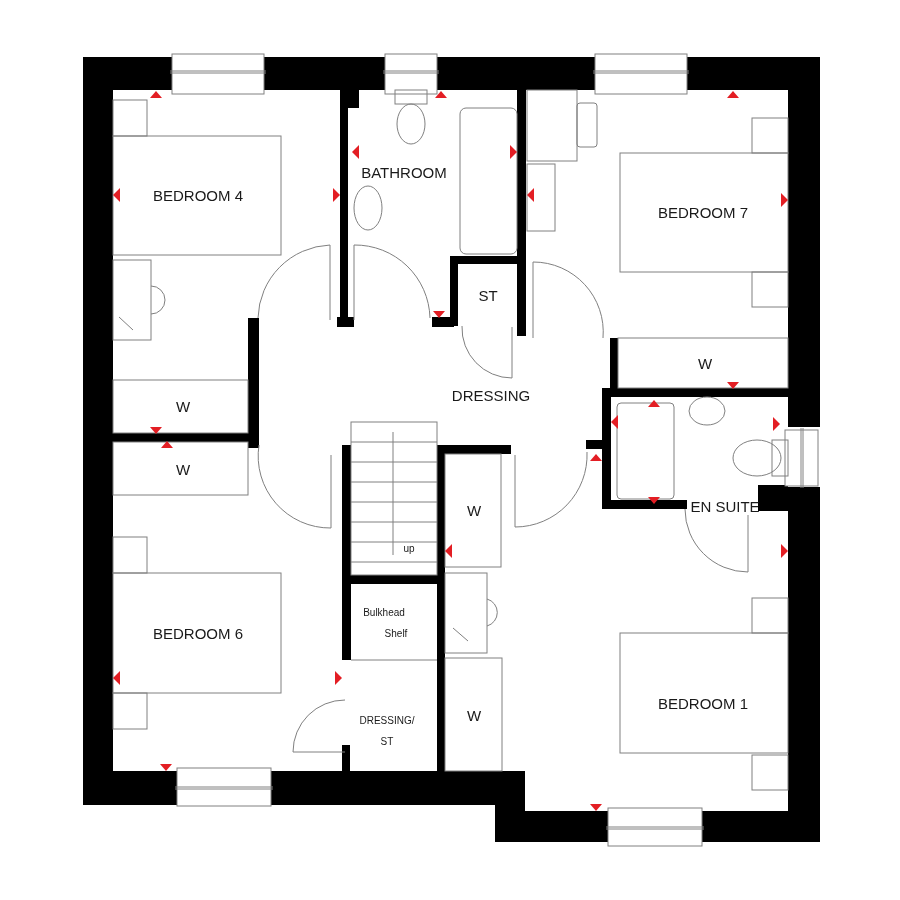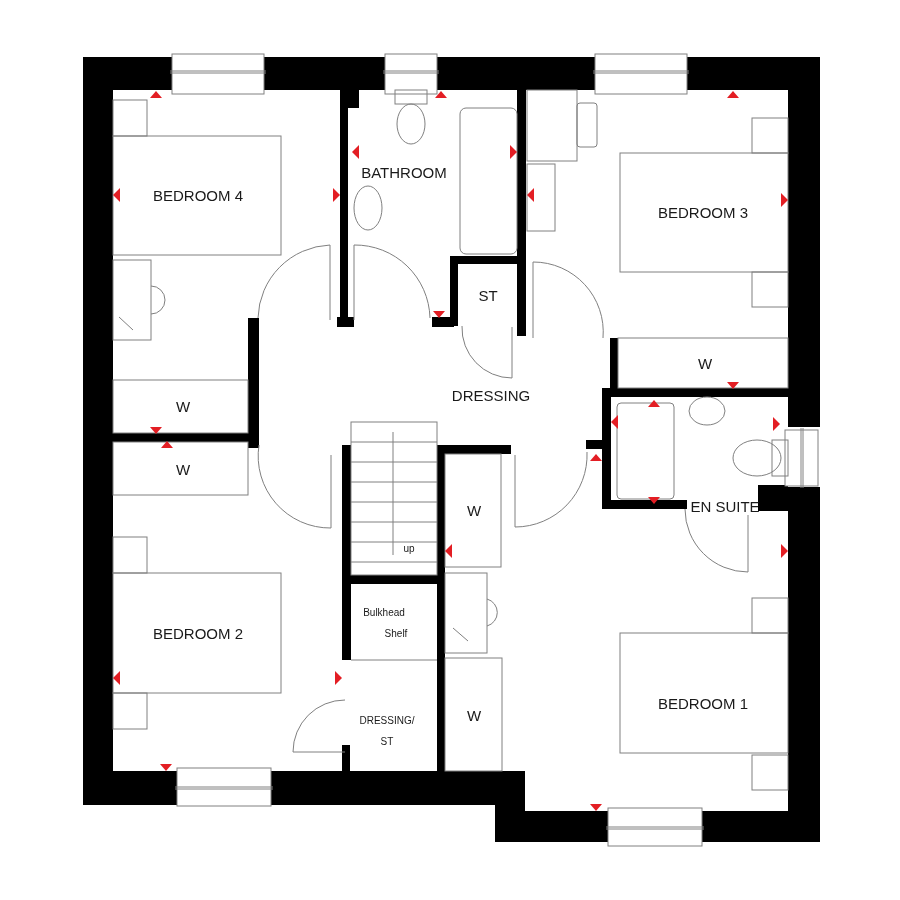--- a/index.html
+++ b/index.html
@@ -176,28 +176,28 @@
     <polygon points="788,551 781,544 781,558"></polygon>
     <polygon points="113,678 120,671 120,685"></polygon>
     <polygon points="342,678 335,671 335,685"></polygon>
     <polygon points="160,764 172,764 166,771"></polygon>
     <polygon points="590,804 602,804 596,811"></polygon>
   </g>
 </svg>
 
 <div class="lbl" style="left:198px;top:196px">BEDROOM 4</div>
 <div class="lbl" style="left:404px;top:173px">BATHROOM</div>
-<div class="lbl" style="left:703px;top:213px">BEDROOM 3</div>
+<div class="lbl" style="left:703px;top:213px">BEDROOM 7</div>
 <div class="lbl" style="left:488px;top:296px">ST</div>
 <div class="lbl" style="left:705px;top:364px">W</div>
 <div class="lbl" style="left:491px;top:396px">DRESSING</div>
 <div class="lbl" style="left:183px;top:407px">W</div>
 <div class="lbl" style="left:183px;top:470px">W</div>
 <div class="lbl" style="left:725px;top:507px">EN SUITE</div>
 <div class="lbl" style="left:474px;top:511px">W</div>
 <div class="lbl small" style="left:409px;top:549px">up</div>
 <div class="lbl small" style="left:384px;top:613px">Bulkhead</div>
 <div class="lbl small" style="left:396px;top:634px">Shelf</div>
-<div class="lbl" style="left:198px;top:634px">BEDROOM 2</div>
+<div class="lbl" style="left:198px;top:634px">BEDROOM 6</div>
 <div class="lbl small" style="left:387px;top:721px">DRESSING/</div>
 <div class="lbl small" style="left:387px;top:742px">ST</div>
 <div class="lbl" style="left:474px;top:716px">W</div>
 <div class="lbl" style="left:703px;top:704px">BEDROOM 1</div>
 
 </body></html>

